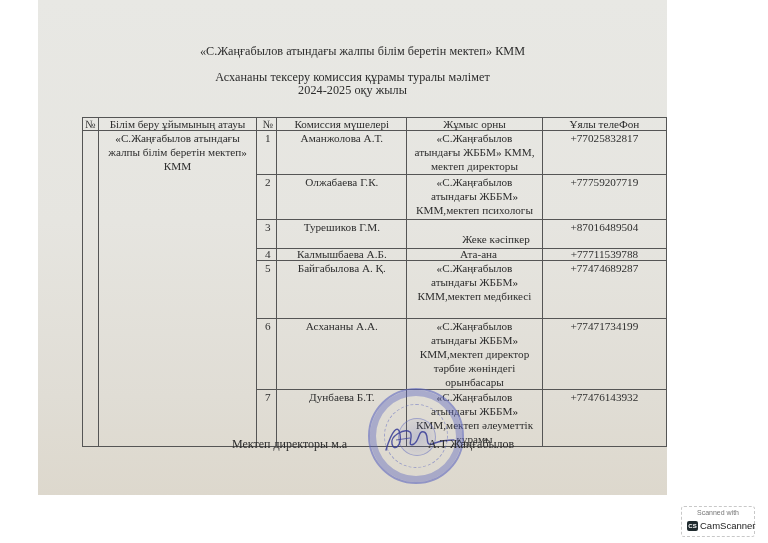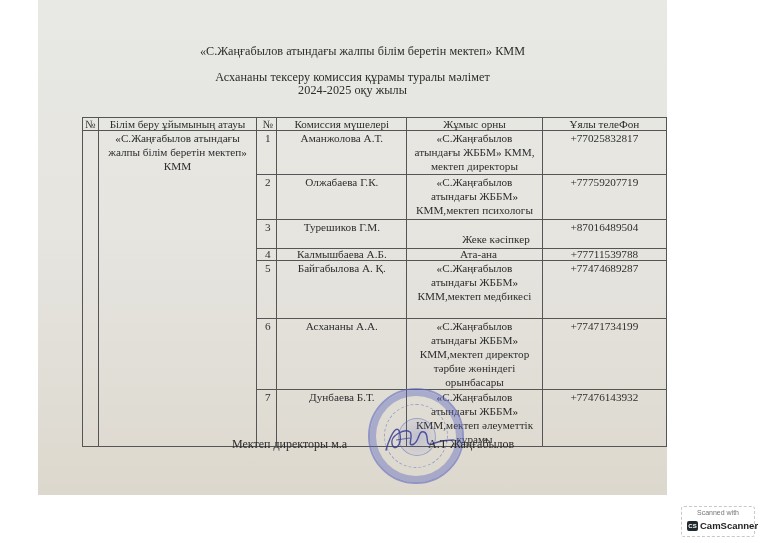--- a/index.html
+++ b/index.html
@@ -153,21 +153,21 @@
       font-size: 6px;
       font-weight: bold;
       line-height: 10px;
       text-align: center;
     }
     .cs-name {
       position: absolute;
       left: 18px;
       top: 13px;
       font-size: 9.5px;
-      font-weight: bold;
+      font-weight: normal;
       color: #222;
     }
   </style>
 </head>
 <body>
 
 <div class="paper">
 
   <div class="heading h1">«С.Жаңғабылов атындағы жалпы білім беретін мектеп» КММ</div>
   <div class="heading h2">Асхананы тексеру комиссия құрамы туралы мәлімет</div>

